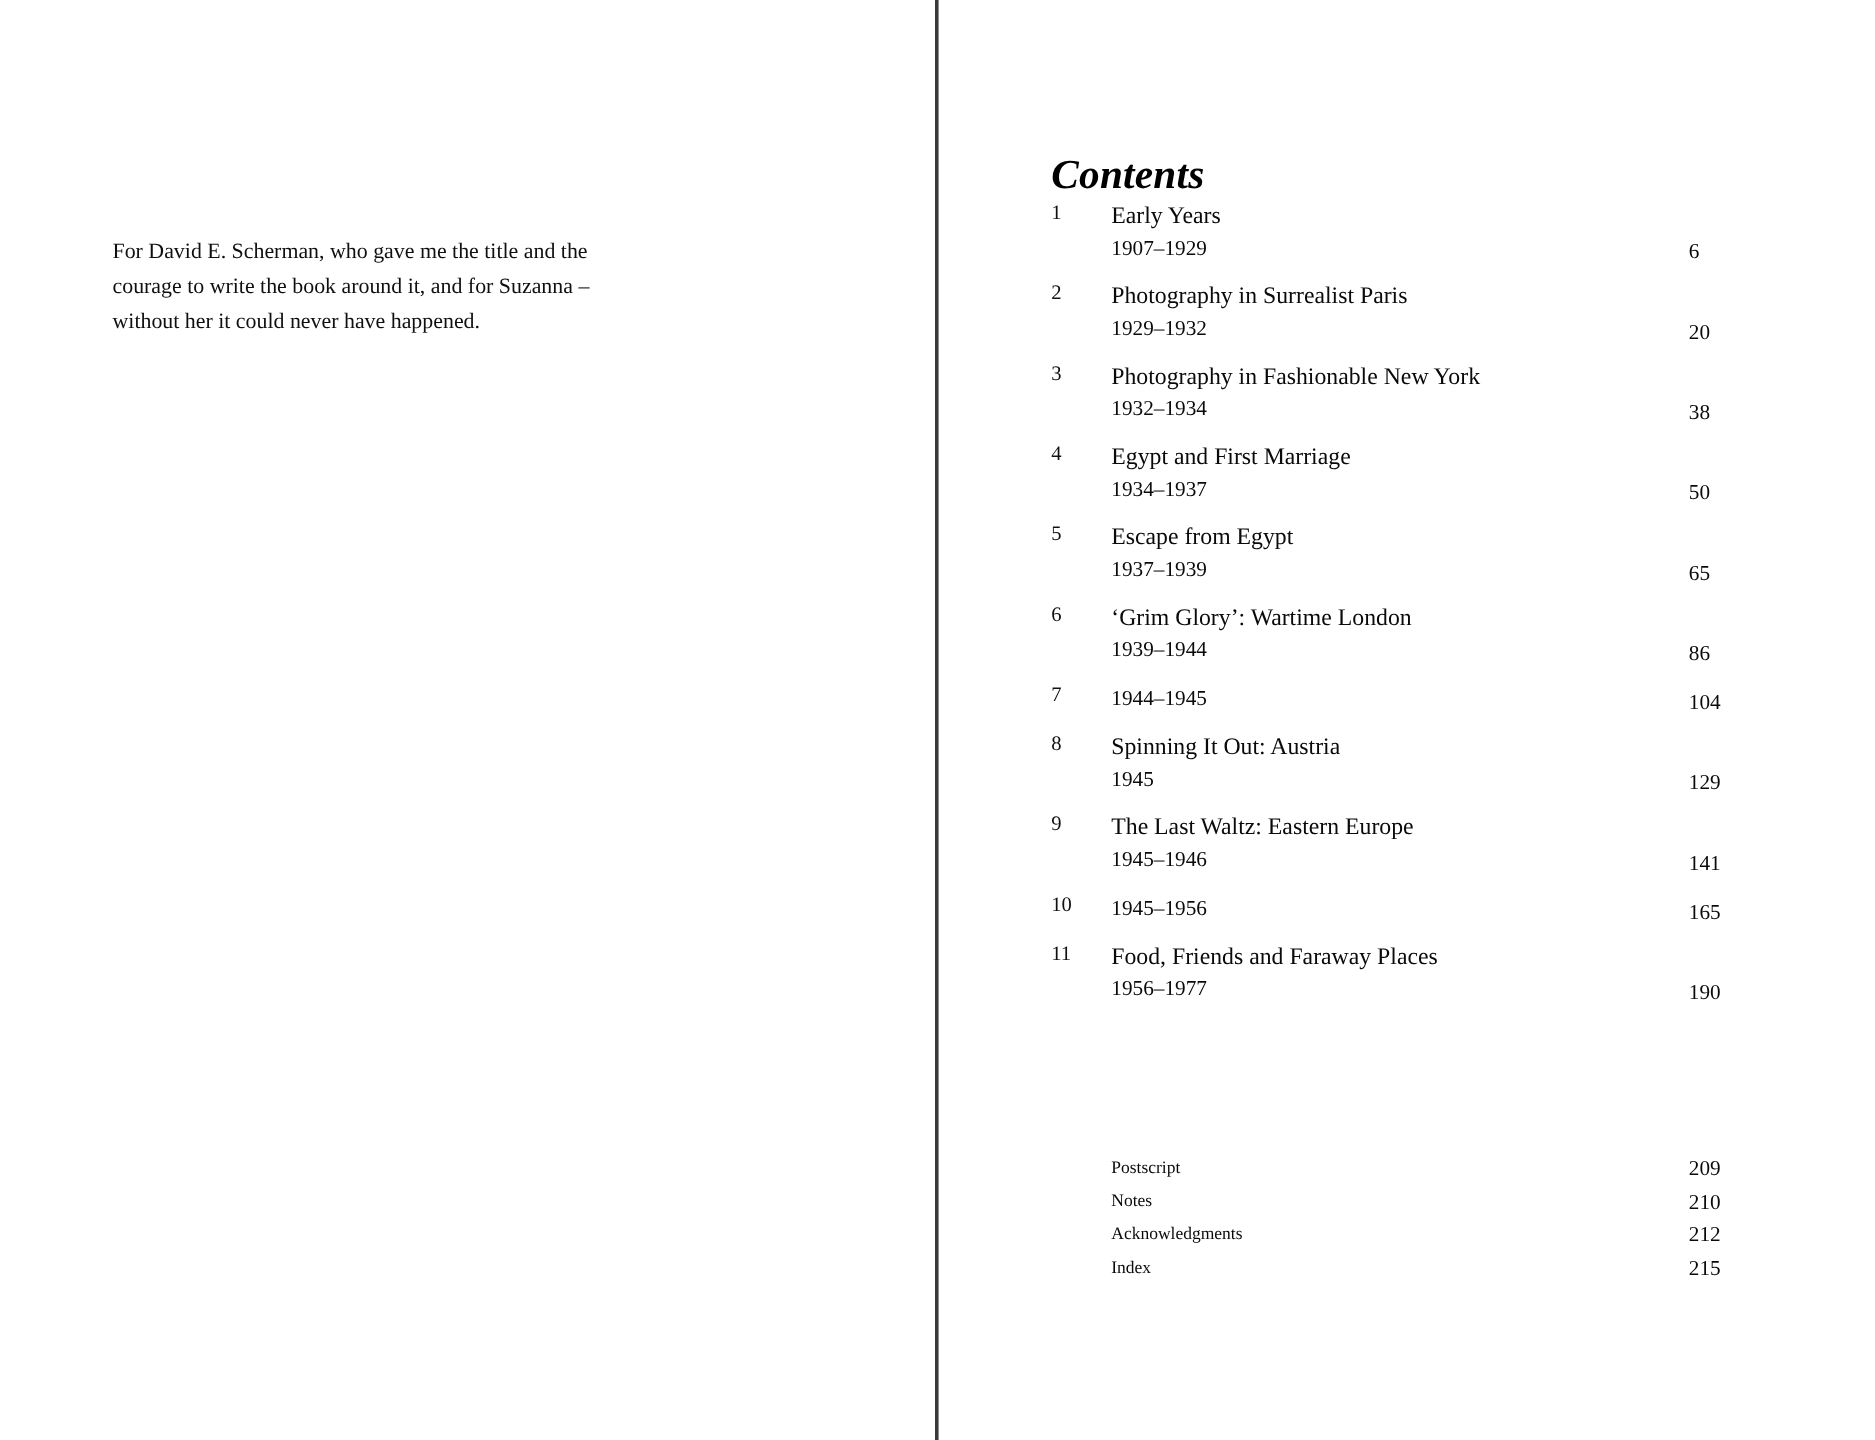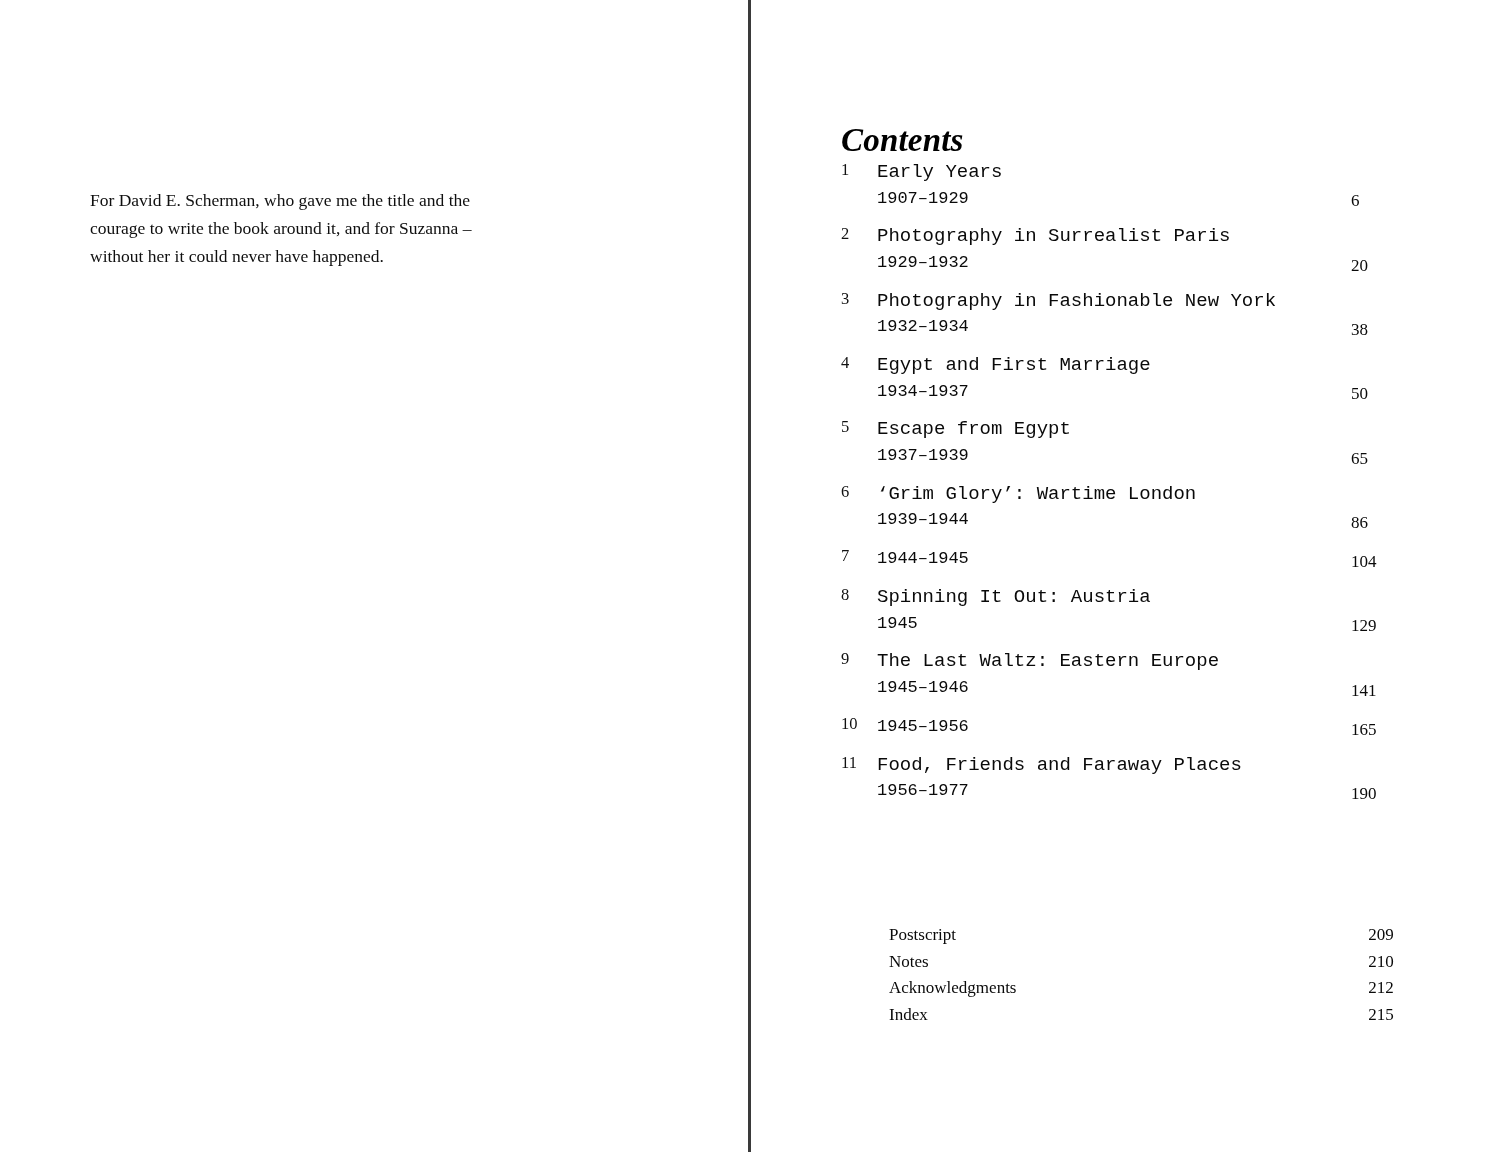--- a/index.html
+++ b/index.html
@@ -74,23 +74,22 @@
   .toc-num {
     position: absolute;
     left: 0;
     top: 0;
     width: 40px;
     font-size: 16.5px;
     text-align: left;
     color: #111;
   }
   .toc-body {
-    margin-left: 36px;
+    margin-left: 48px;
     padding-right: 120px;
-    font-family: Liberation Mono, monospace;
   }
   .toc-title {
     font-size: 19px;
     line-height: 1.36;
     color: #0a0a0a;
   }
   .toc-years {
     font-size: 17px;
     line-height: 1.5;
     color: #0a0a0a;
@@ -110,29 +109,29 @@
     position: absolute;
     left: 138px;
     top: 925px;
     width: 522px;
   }
   .bm-row {
     position: relative;
     height: 26.5px;
   }
   .bm-label {
-    font-size: 17px;
+    font-size: 14px;
     color: #0a0a0a;
   }
   .bm-page {
     position: absolute;
     right: 0;
     top: 0;
     width: 60px;
-    text-align: center;
+    text-align: left;
     font-size: 17px;
     color: #0a0a0a;
   }
 </style>
 </head>
 <body>
 
 <div class="spread">
 
   <div class="page page-left">

